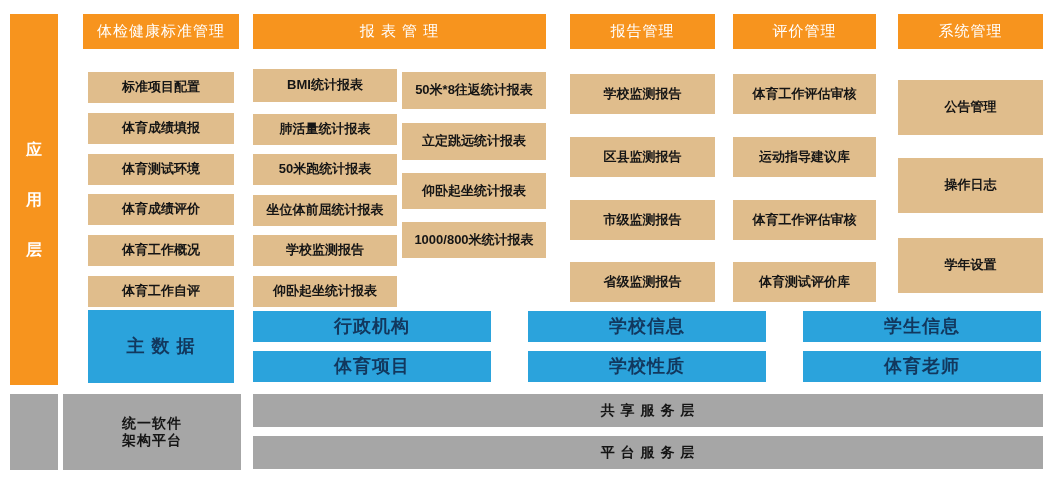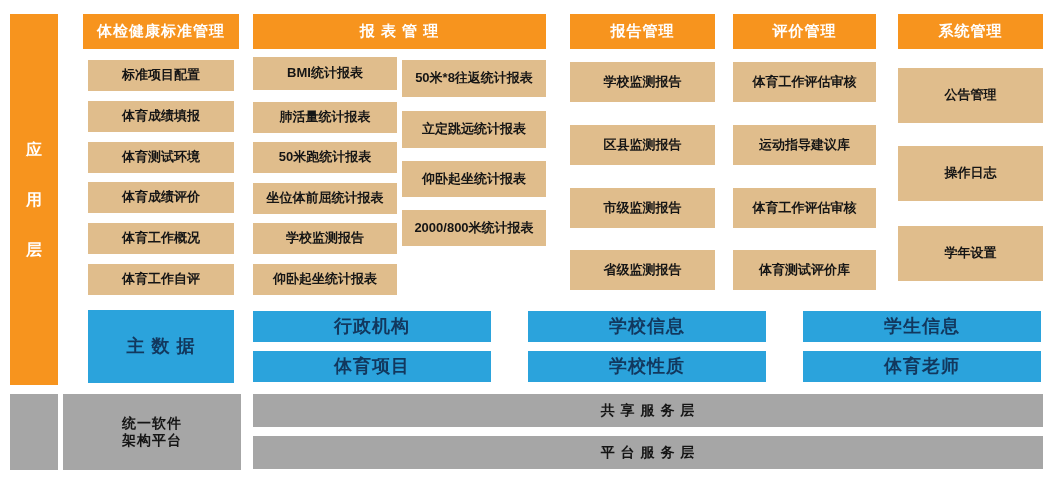--- a/index.html
+++ b/index.html
@@ -4,24 +4,24 @@
 <style>
   html,body{margin:0;padding:0;background:#ffffff;}
   .stage{
     position:relative;width:1050px;height:481px;background:#ffffff;
     font-family:"Liberation Sans","DejaVu Sans",sans-serif;overflow:hidden;
   }
   .abs{
     position:absolute;display:flex;align-items:center;justify-content:center;
     text-align:center;box-sizing:border-box;line-height:1.25;
   }
-  .hdr{background:var(--orange);color:#ffffff;font-weight:bold;font-size:15px;letter-spacing:1px;}
+  .hdr{background:var(--orange);color:#ffffff;font-weight:normal;font-size:15px;letter-spacing:1px;}
   .rail{background:var(--orange);color:#ffffff;font-weight:bold;font-size:16px;
         flex-direction:column;justify-content:center;gap:30px;}
-  .tan{background:var(--tan);color:#151515;font-size:13px;font-weight:bold;padding:0 3px;}
+  .tan{background:var(--tan);color:#151515;font-size:13px;font-weight:bold;padding:0 3px;margin-top:12px;}
   .blue{background:var(--blue);color:#12385e;font-size:18px;font-weight:bold;letter-spacing:1px;}
   .grayb{background:var(--gray);color:#151515;font-size:14px;font-weight:bold;letter-spacing:1px;}
   .pre{white-space:pre-line;}
 </style>
 </head>
 <body>
 
 <div class="stage">
 
   <div class="abs rail" style="left:10px;top:14px;width:48px;height:371px">
@@ -42,21 +42,21 @@
   <div class="abs tan" style="left:253px;top:57px;width:144px;height:33px">BMI统计报表</div>
   <div class="abs tan" style="left:253px;top:102px;width:144px;height:31px">肺活量统计报表</div>
   <div class="abs tan" style="left:253px;top:142px;width:144px;height:31px">50米跑统计报表</div>
   <div class="abs tan" style="left:253px;top:183px;width:144px;height:31px">坐位体前屈统计报表</div>
   <div class="abs tan" style="left:253px;top:223px;width:144px;height:31px">学校监测报告</div>
   <div class="abs tan" style="left:253px;top:264px;width:144px;height:31px">仰卧起坐统计报表</div>
 
   <div class="abs tan" style="left:402px;top:60px;width:144px;height:37px">50米*8往返统计报表</div>
   <div class="abs tan" style="left:402px;top:111px;width:144px;height:37px">立定跳远统计报表</div>
   <div class="abs tan" style="left:402px;top:161px;width:144px;height:36px">仰卧起坐统计报表</div>
-  <div class="abs tan" style="left:402px;top:210px;width:144px;height:36px">2000/800米统计报表</div>
+  <div class="abs tan" style="left:402px;top:210px;width:144px;height:36px">1000/800米统计报表</div>
 
   <div class="abs tan" style="left:570px;top:62px;width:145px;height:40px">学校监测报告</div>
   <div class="abs hdr" style="left:570px;top:14px;width:145px;height:35px">报告管理</div>
   <div class="abs tan" style="left:570px;top:125px;width:145px;height:40px">区县监测报告</div>
   <div class="abs tan" style="left:570px;top:188px;width:145px;height:40px">市级监测报告</div>
   <div class="abs tan" style="left:570px;top:250px;width:145px;height:40px">省级监测报告</div>
 
   <div class="abs hdr" style="left:733px;top:14px;width:143px;height:35px">评价管理</div>
   <div class="abs tan" style="left:733px;top:62px;width:143px;height:40px">体育工作评估审核</div>
   <div class="abs tan" style="left:733px;top:125px;width:143px;height:40px">运动指导建议库</div>

